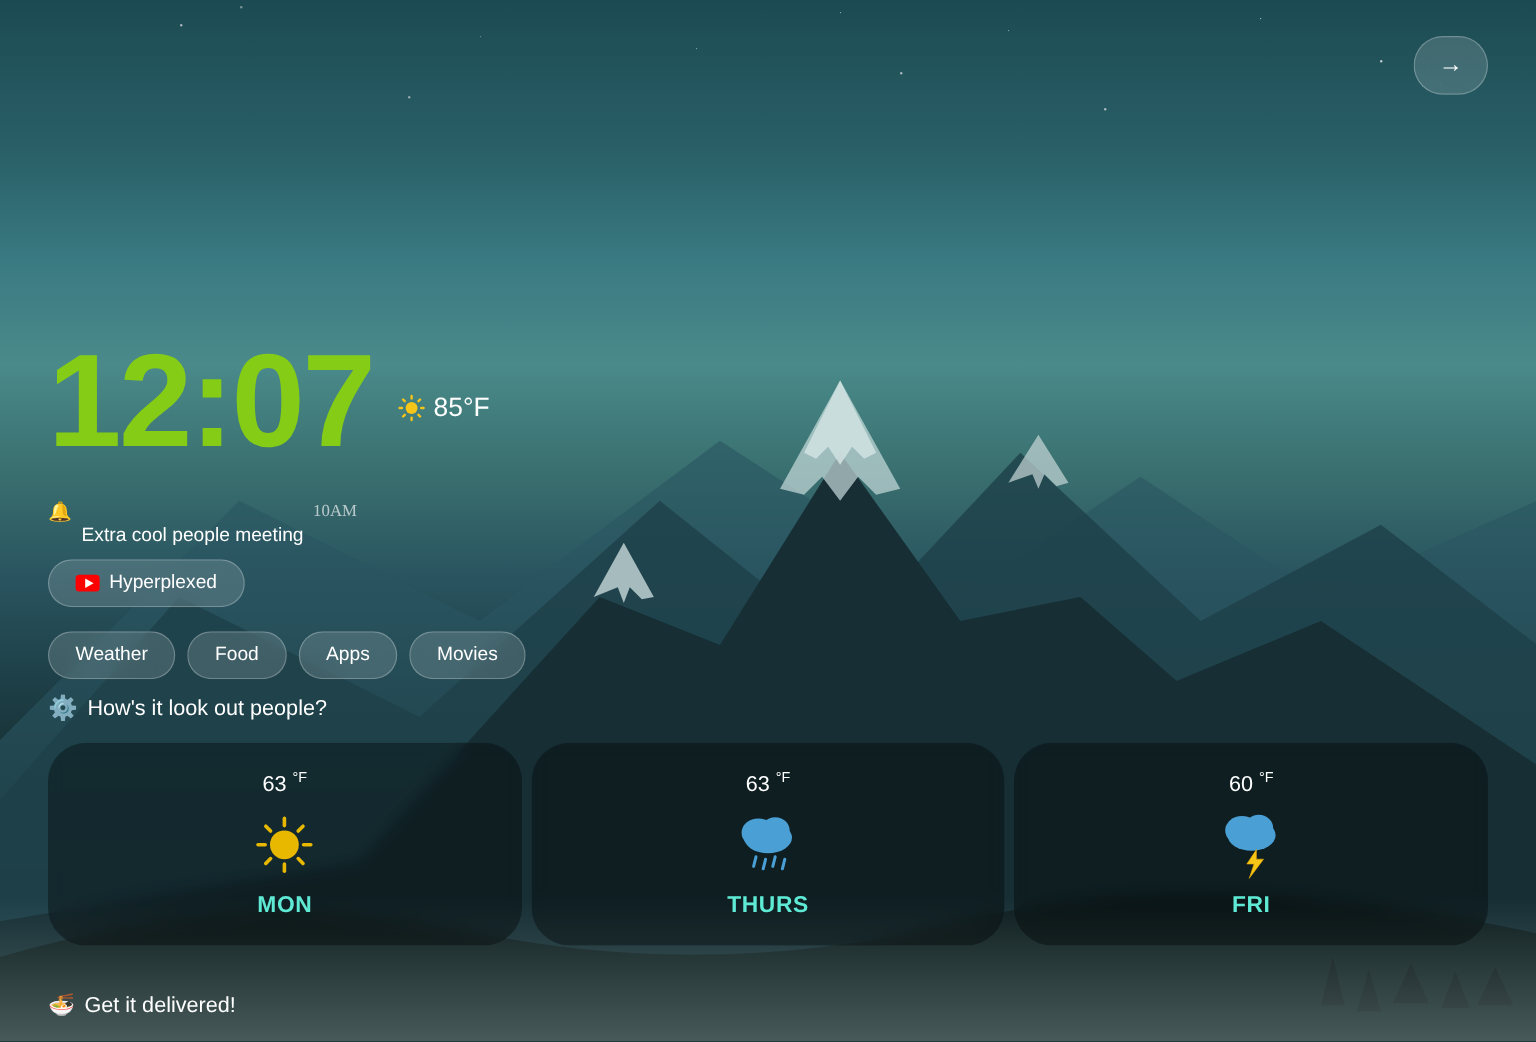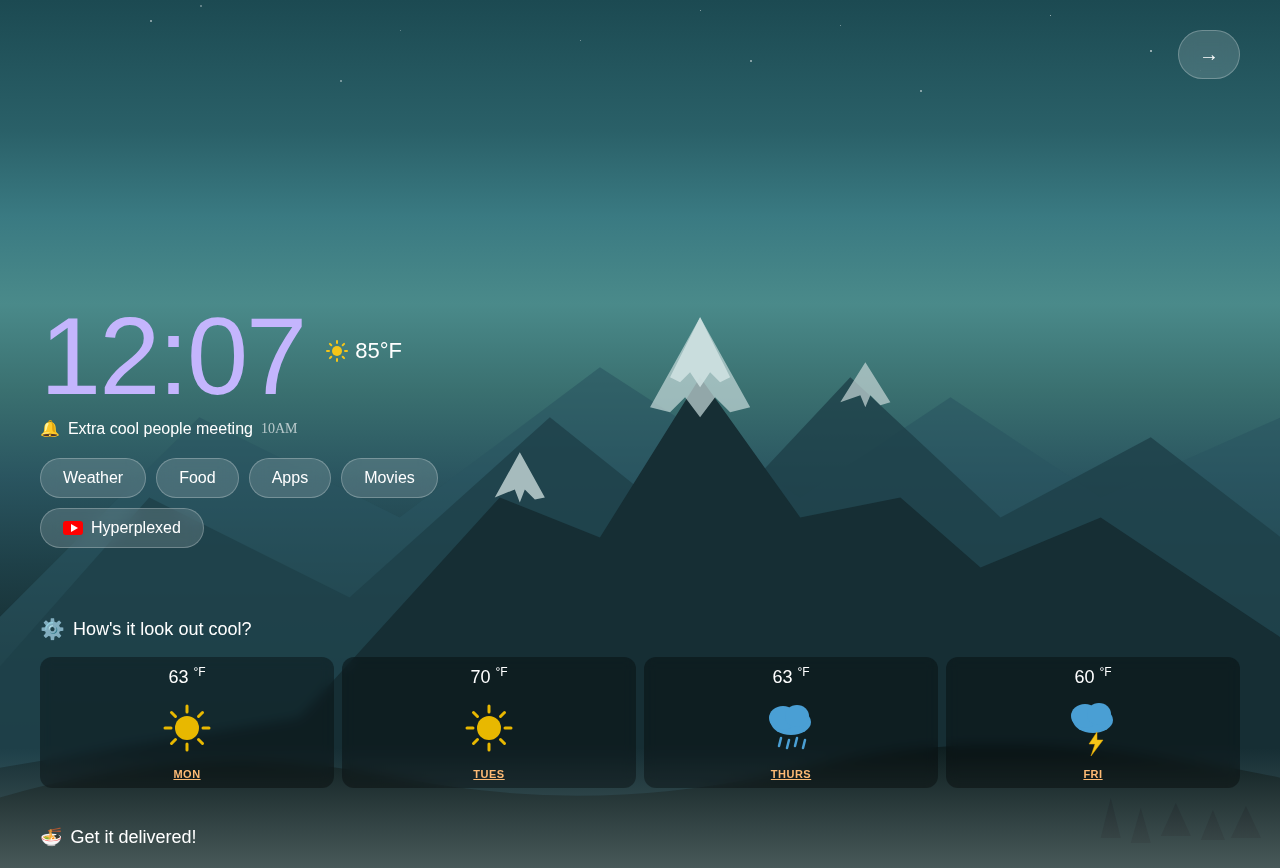--- a/index.html
+++ b/index.html
@@ -72,25 +72,24 @@
     }
 
     .clock-row {
       display: flex;
       align-items: center;
       gap: 20px;
     }
 
     .clock-time {
       font-size: 110px;
-      font-weight: 400;
-      color: #c4b5fd;
+      font-weight: 700;
+      color: #84cc16;
       letter-spacing: -2px;
       line-height: 1;
-      margin-top: 21px;
     }
 
     .weather-inline {
       display: flex;
       align-items: center;
       gap: 6px;
       margin-top: 10px;
     }
 
     .weather-inline .temp {
@@ -107,20 +106,21 @@
       color: white;
       font-size: 16px;
     }
 
     .event-row .bell-icon {
       font-size: 16px;
     }
 
     .event-title {
       font-weight: 400;
+      margin-top: 40px;
     }
 
     .event-time {
       color: rgba(255,255,255,0.65);
       font-size: 14px;
       font-family: Liberation Serif, serif;
     }
 
     
     .quick-buttons {
@@ -213,22 +213,22 @@
     }
 
     .weather-cards {
       display: flex;
       gap: 8px;
     }
 
     .weather-card {
       background: rgba(0,0,0,0.35);
       backdrop-filter: blur(6px);
-      border-radius: 12px;
-      padding: 8px 20px;
+      border-radius: 32px;
+      padding: 22px 20px;
       text-align: center;
       flex: 1;
       min-width: 0;
       display: flex;
       flex-direction: column;
       align-items: center;
       gap: 8px;
     }
 
     .weather-card .temp-val {
@@ -244,25 +244,24 @@
     .weather-card .weather-icon-area {
       width: 64px;
       height: 64px;
       display: flex;
       align-items: center;
       justify-content: center;
       position: relative;
     }
 
     .weather-card .day-label {
-      color: #fdba74;
-      font-size: 11px;
+      color: #5eead4;
+      font-size: 19px;
       font-weight: 600;
       letter-spacing: 0.5px;
-      text-decoration: underline;
     }
 
     
     .food-section {
       position: absolute;
       bottom: 20px;
       left: 40px;
     }
 
     .food-title {
@@ -352,39 +351,39 @@
       </span>
     </div>
   </div>
 
   <div class="event-row">
     <span class="bell-icon">🔔</span>
     <span class="event-title">Extra cool people meeting</span>
     <span class="event-time">10AM</span>
   </div>
 
+  <div class="quick-buttons" style="margin-top:10px;">
+    <button class="quick-btn youtube">
+      <span class="yt-icon"></span>
+      <span>Hyperplexed</span>
+    </button>
+  </div>
+
   <div class="quick-buttons">
     <button class="quick-btn">Weather</button>
     <button class="quick-btn">Food</button>
     <button class="quick-btn">Apps</button>
     <button class="quick-btn">Movies</button>
   </div>
-
-  <div class="quick-buttons" style="margin-top:10px;">
-    <button class="quick-btn youtube">
-      <span class="yt-icon"></span>
-      <span>Hyperplexed</span>
-    </button>
-  </div>
 </div>
 
 <div class="weather-section">
   <div class="section-title">
     <span class="gear-icon">⚙️</span>
-    <span>How's it look out cool?</span>
+    <span>How's it look out people?</span>
   </div>
   <div class="weather-cards">
 
     <div class="weather-card">
       <span class="temp-val">63 <sup>°F</sup></span>
       <div class="weather-icon-area">
         <svg width="56" height="56" viewBox="0 0 56 56">
           <circle cx="28" cy="28" r="12" fill="#e8b800"></circle>
           <g stroke="#e8b800" stroke-width="3" stroke-linecap="round">
             <line x1="28" y1="6" x2="28" y2="12"></line>
@@ -394,39 +393,20 @@
             <line x1="12.5" y1="12.5" x2="16.5" y2="16.5"></line>
             <line x1="39.5" y1="39.5" x2="43.5" y2="43.5"></line>
             <line x1="12.5" y1="43.5" x2="16.5" y2="39.5"></line>
             <line x1="39.5" y1="16.5" x2="43.5" y2="12.5"></line>
           </g>
         </svg>
       </div>
       <span class="day-label">MON</span>
     </div>
 
-    <div class="weather-card">
-      <span class="temp-val">70 <sup>°F</sup></span>
-      <div class="weather-icon-area">
-        <svg width="56" height="56" viewBox="0 0 56 56">
-          <circle cx="28" cy="28" r="12" fill="#e8b800"></circle>
-          <g stroke="#e8b800" stroke-width="3" stroke-linecap="round">
-            <line x1="28" y1="6" x2="28" y2="12"></line>
-            <line x1="28" y1="44" x2="28" y2="50"></line>
-            <line x1="6" y1="28" x2="12" y2="28"></line>
-            <line x1="44" y1="28" x2="50" y2="28"></line>
-            <line x1="12.5" y1="12.5" x2="16.5" y2="16.5"></line>
-            <line x1="39.5" y1="39.5" x2="43.5" y2="43.5"></line>
-            <line x1="12.5" y1="43.5" x2="16.5" y2="39.5"></line>
-            <line x1="39.5" y1="16.5" x2="43.5" y2="12.5"></line>
-          </g>
-        </svg>
-      </div>
-      <span class="day-label">TUES</span>
-    </div>
 
 
     <div class="weather-card">
       <span class="temp-val">63 <sup>°F</sup></span>
       <div class="weather-icon-area">
         <svg width="64" height="64" viewBox="0 0 64 64">
 
           <ellipse cx="32" cy="26" rx="20" ry="13" fill="#4a9fd4"></ellipse>
           <ellipse cx="24" cy="22" rx="14" ry="12" fill="#4a9fd4"></ellipse>
           <ellipse cx="38" cy="20" rx="12" ry="11" fill="#4a9fd4"></ellipse>

